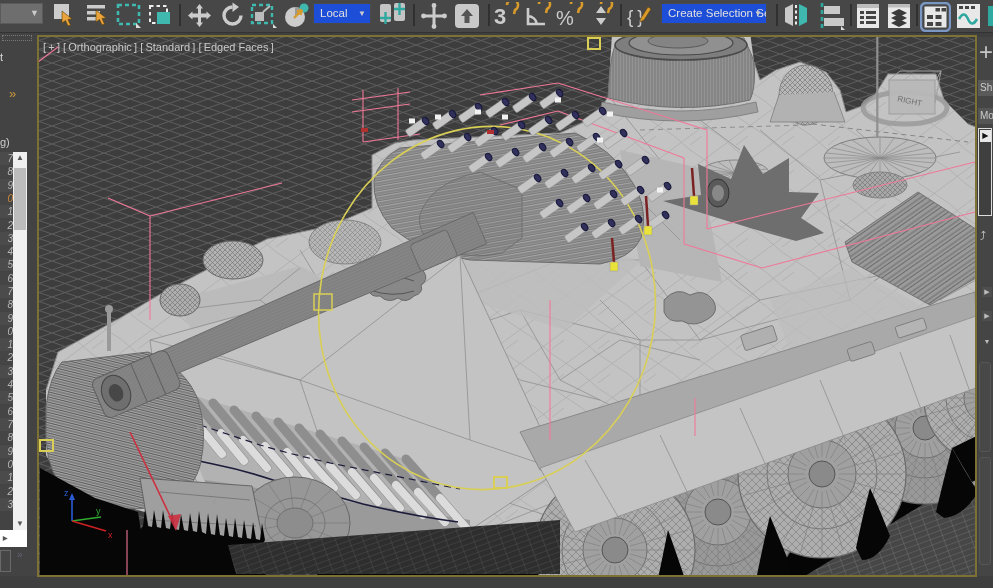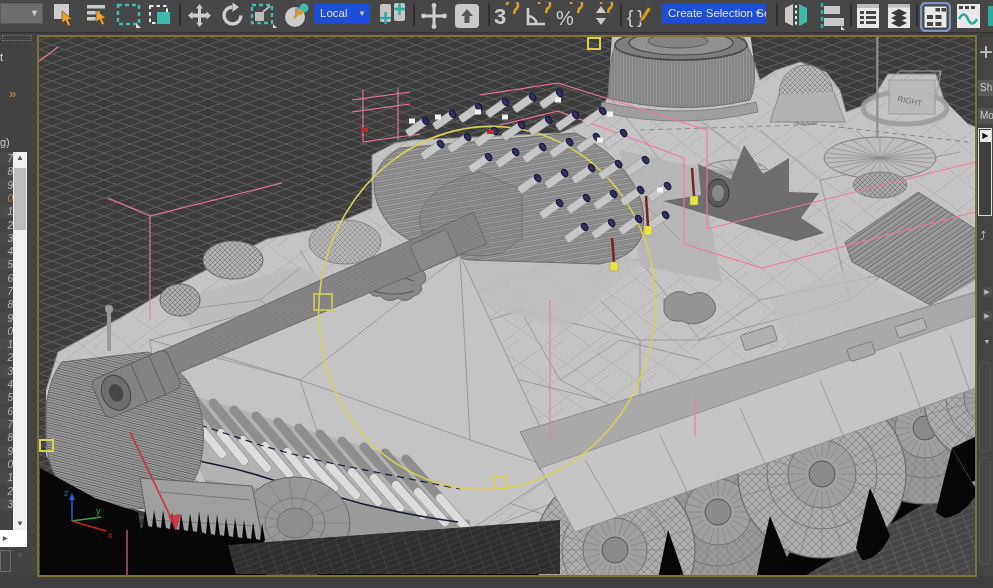--- a/index.html
+++ b/index.html
@@ -606,20 +606,21 @@
       <rect x="597" y="137.5" width="6" height="5" fill="#f2f2f2"></rect>
       <rect x="361" y="128" width="7" height="4" fill="#b03030"></rect>
       <rect x="487" y="130" width="7" height="4" fill="#b03030"></rect>
       <line x1="646" y1="196" x2="648" y2="226" stroke="#7a2222" stroke-width="2.5"></line>
       <rect x="644" y="226" width="8" height="9" fill="#e8e23a" stroke="#999" stroke-width="0.5"></rect>
       <line x1="692" y1="168" x2="694" y2="196" stroke="#7a2222" stroke-width="2.5"></line>
       <rect x="690" y="196" width="8" height="9" fill="#e8e23a" stroke="#999" stroke-width="0.5"></rect>
       <line x1="612" y1="238" x2="614" y2="262" stroke="#7a2222" stroke-width="2.5"></line>
       <rect x="610" y="262" width="8" height="9" fill="#e8e23a" stroke="#999" stroke-width="0.5"></rect>
     </svg>
+<div id="vplabel">[ + ] [ Orthographic ] [ Standard ] [ Edged Faces ]</div>
 </div>
 <div id="toolbar">
     <div style="position:absolute;left:0;top:3px;width:43px;height:21px;background:#6e6e6e;border:1px solid #5a5a5a">
       <span style="position:absolute;right:3px;top:4px;color:#ccc;font-size:9px">▼</span>
     </div>
     <div class="tbi" style="left:52px;width:26px"><svg width="26" height="26">
         <rect x="2" y="2" width="15" height="15" fill="#ccc"></rect>
         <g transform="translate(10,9)">
           <path d="M0,0 L0,12 L3.5,9.5 L6,15 L8.5,14 L6,8.5 L10,8 Z" fill="#e8a33d" stroke="#5a3c00" stroke-width="0.6"></path>
         </g>

